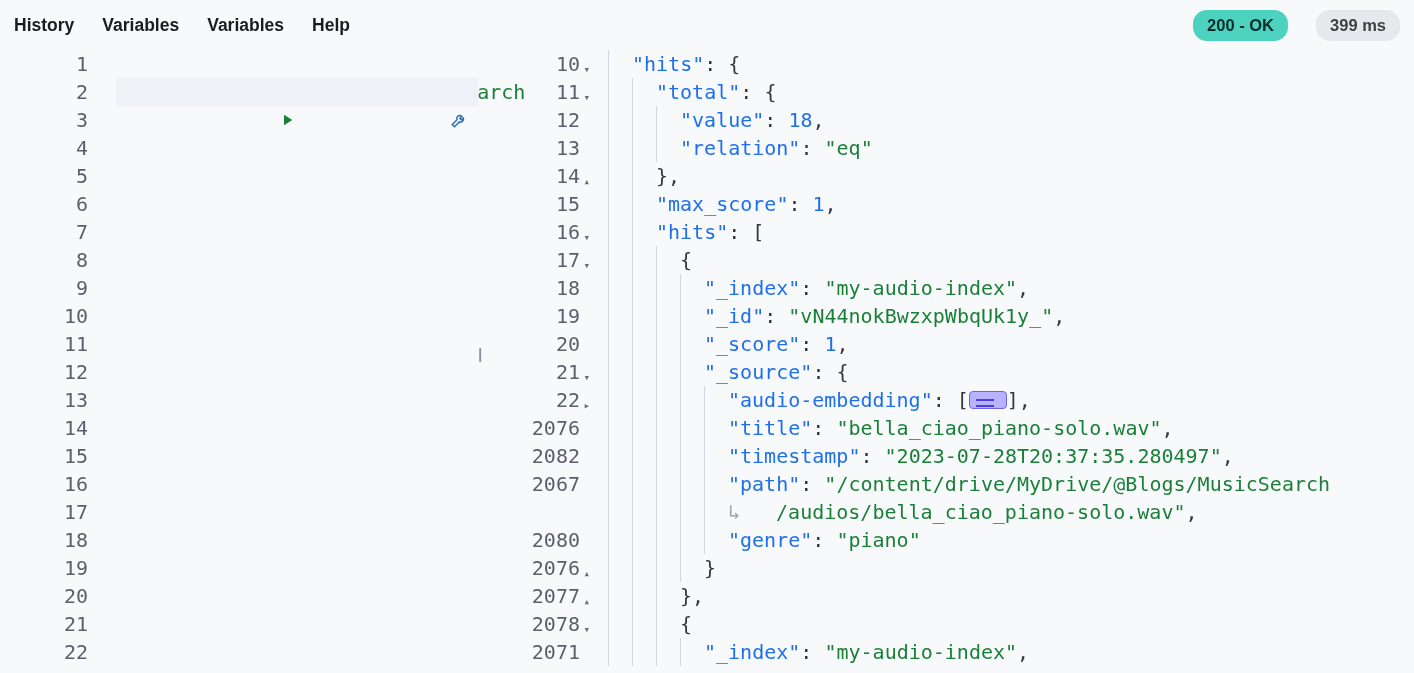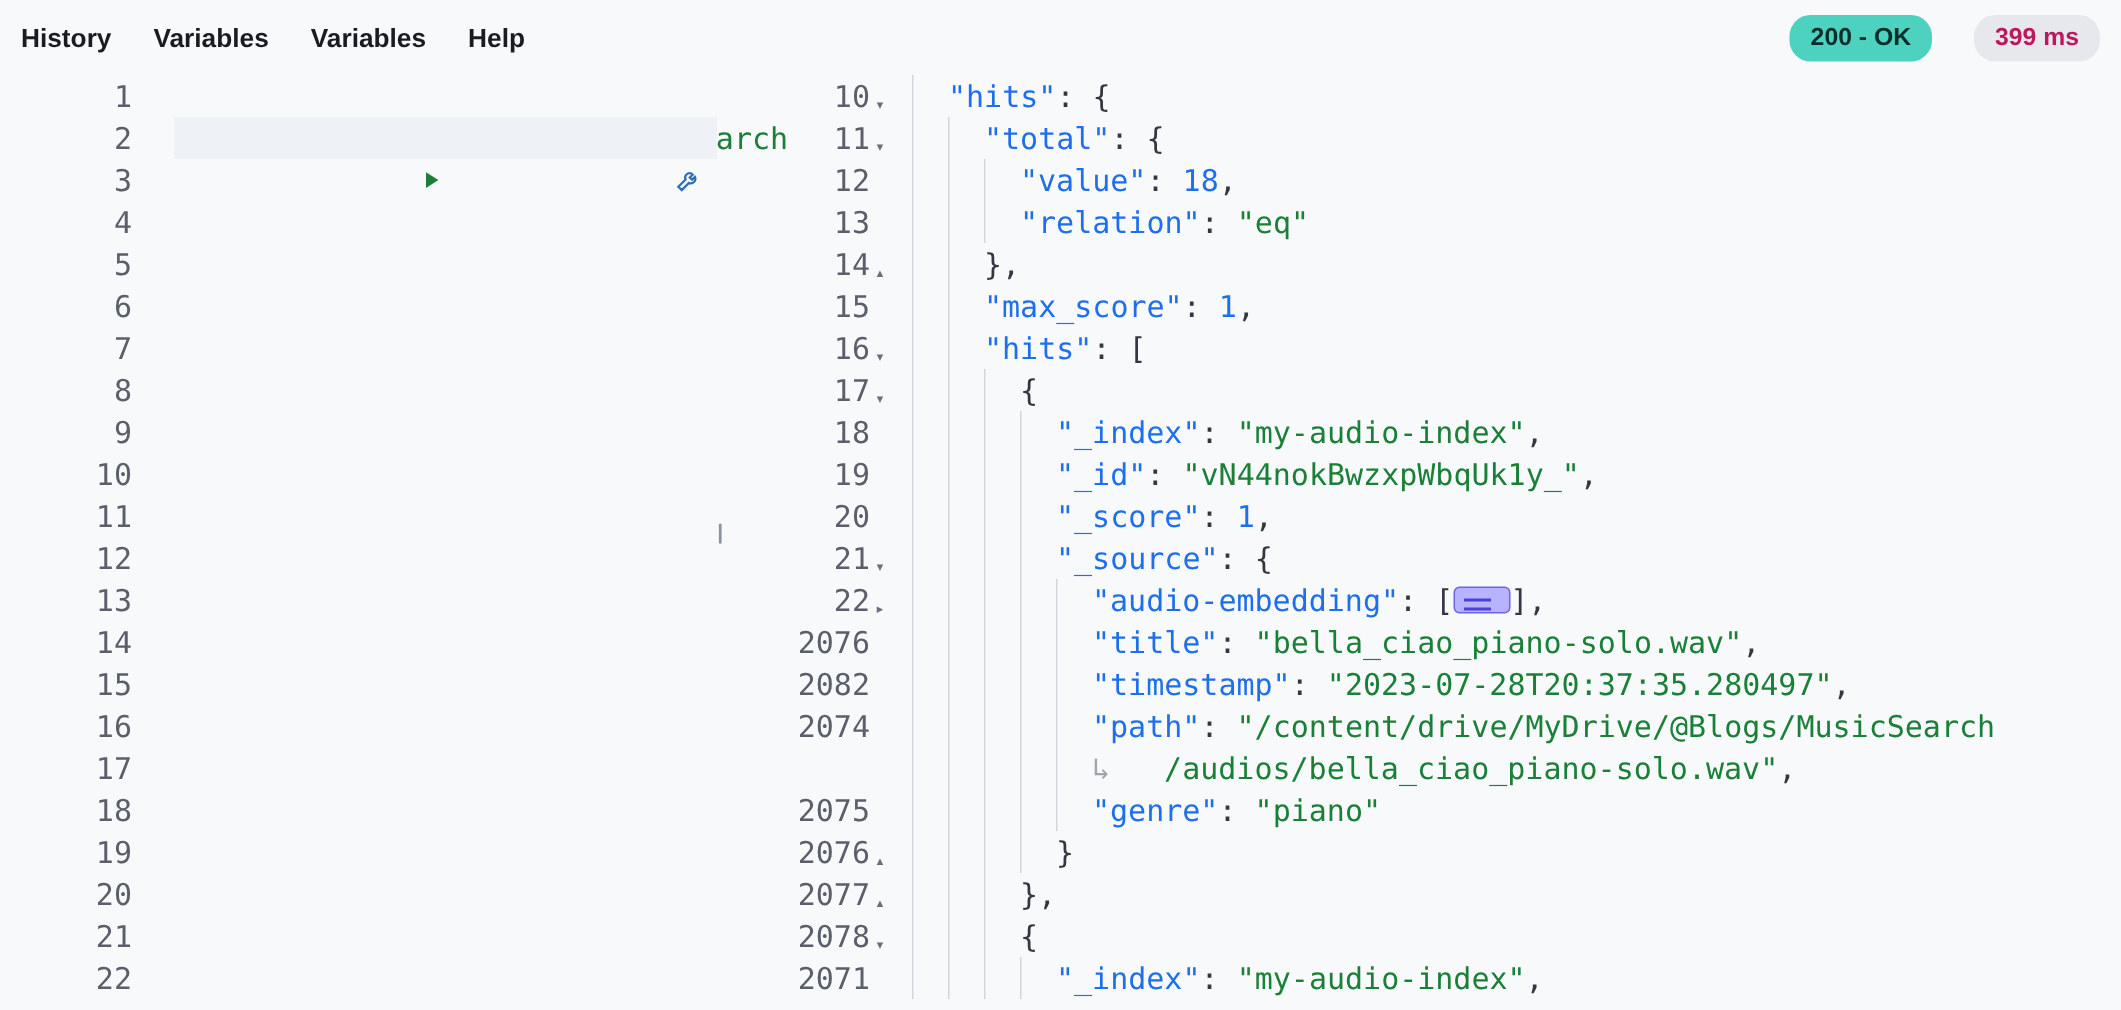--- a/index.html
+++ b/index.html
@@ -23,21 +23,21 @@
     color:#1a1c21;
   }
   .menubar .spacer { flex:1; }
   .badge {
     padding:6px 14px;
     border-radius:14px;
     font-weight:700;
     font-size:16.5px;
   }
   .badge-status { background:#4dd2c0; color:#052e2b; }
-  .badge-time   { background:#e6e8ee; color:#be185d; }
+  .badge-time   { background:#e6e8ee; color:#404040; }
   .menu-item { cursor:pointer; }
 
   
   .split {
     display:flex;
     height:calc(673px - 50px);
     position:relative;
   }
   .pane {
     position:relative;
@@ -234,23 +234,23 @@
         <div class="ln">15</div>
         <div class="ln">16<span class="fold">▾</span></div>
         <div class="ln">17<span class="fold">▾</span></div>
         <div class="ln">18</div>
         <div class="ln">19</div>
         <div class="ln">20</div>
         <div class="ln">21<span class="fold">▾</span></div>
         <div class="ln">22<span class="fold">▸</span></div>
         <div class="ln">2076</div>
         <div class="ln">2082</div>
-        <div class="ln">2074</div>
+        <div class="ln">2067</div>
         <div class="ln"></div>
-        <div class="ln">2075</div>
+        <div class="ln">2080</div>
         <div class="ln">2076<span class="fold">▴</span></div>
         <div class="ln">2077<span class="fold">▴</span></div>
         <div class="ln">2078<span class="fold">▾</span></div>
         <div class="ln">2071</div>
       </div>
     <div class="code" id="right-code">
         <div class="codeline"><span class="ig"></span><span class="tk-key">"hits"</span><span class="tk-punc">: {</span></div>
         <div class="codeline"><span class="ig"></span><span class="ig"></span><span class="tk-key">"total"</span><span class="tk-punc">: {</span></div>
         <div class="codeline"><span class="ig"></span><span class="ig"></span><span class="ig"></span><span class="tk-key">"value"</span><span class="tk-punc">: </span><span class="tk-num">18</span><span class="tk-punc">,</span></div>
         <div class="codeline"><span class="ig"></span><span class="ig"></span><span class="ig"></span><span class="tk-key">"relation"</span><span class="tk-punc">: </span><span class="tk-str">"eq"</span></div>

